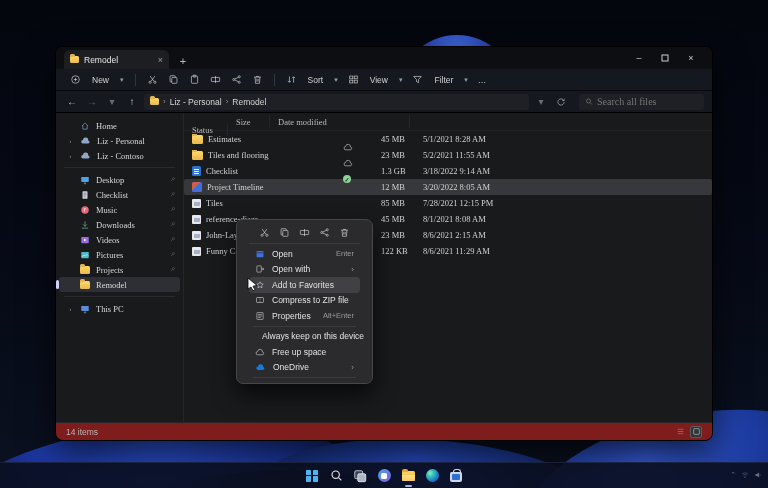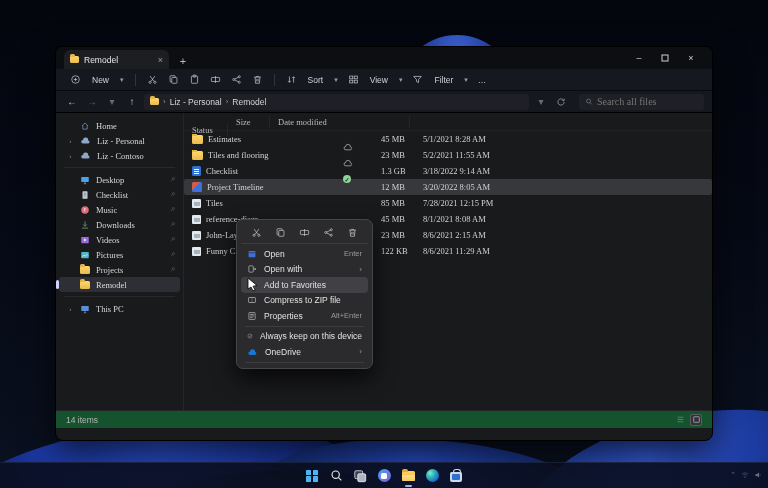--- a/index.html
+++ b/index.html
@@ -77,30 +77,30 @@
   .folder::before { content:""; position:absolute; left:0; top:-2px; width:5px; height:3px; background:#e7b54a; border-radius:1.5px 1.5px 0 0; }
   .doc-blue { width:9px; height:10px; background:#2f6fd0; border-radius:1.5px; position:relative; flex:0 0 auto; }
   .doc-blue::before { content:""; position:absolute; left:2px; top:2.5px; width:5px; height:1px; background:#fff; box-shadow:0 2px 0 #fff, 0 4px 0 #fff; }
   .file-proj { width:10px; height:10px; border-radius:1.5px; flex:0 0 auto;
     background:linear-gradient(135deg,#d45b45 0 45%, #3f6fd8 45% 100%); }
   .file-img { width:9px; height:9px; background:#e8e8e8; border-radius:1px; position:relative; flex:0 0 auto; }
   .file-img::before { content:""; position:absolute; left:1.5px; top:3px; width:6px; height:4px; background:#9fb4c8; border-radius:0 0 1px 1px; }
 
   .greencheck { width:8px; height:8px; border-radius:50%; background:#8fd19a; color:#104016; font-size:6px; display:flex; align-items:center; justify-content:center; font-weight:bold; }
 
-  .statusbar { position:absolute; left:0; right:0; bottom:12px; height:18px; border-top:1px solid #26262a;
-    display:flex; align-items:center; padding:0 10px; color:#b5b5b5; background:#14532d; }
+  .statusbar { position:absolute; left:0; right:0; bottom:0; height:18px; border-top:1px solid #26262a;
+    display:flex; align-items:center; padding:0 10px; color:#b5b5b5; background:#7f1d1d; }
   .viewtoggles { margin-left:auto; display:flex; gap:4px; }
   .vt { width:12px; height:12px; display:flex; align-items:center; justify-content:center; border-radius:2px; }
   .vt.active { background:#33343a; border:1px solid #5a5b60; }
 
   
   .ctx { position:absolute; left:236px; top:219px; width:137px; background:#2b2b2e;
     border:1px solid #47474b; border-radius:7px; box-shadow:0 10px 22px rgba(0,0,0,.7);
-    z-index:5; padding:3px 4px; font-size:8.5px; color:#e2e2e2; }
+    z-index:5; padding:3px 12px; font-size:8.5px; color:#e2e2e2; }
   .ctx-icons { display:flex; justify-content:space-between; padding:4px 10px 5px 10px; border-bottom:1px solid #3c3c40; margin-bottom:2px; }
   .mi { height:15.5px; display:flex; align-items:center; gap:7px; padding:0 6px; border-radius:4px; }
   .mi .lab { flex:1; white-space:nowrap; }
   .mi .kbd { color:#9a9a9e; font-size:7.5px; }
   .mi .sub { color:#9a9a9e; font-size:8px; }
   .mi.hl { background:#404045; }
   .ctx-div { height:1px; background:#3c3c40; margin:2px 4px; }
 
   .cursor { position:absolute; left:247px; top:277px; z-index:6; }
 
@@ -553,20 +553,26 @@
   </div>
   <div class="ctx-div"></div>
   <div class="mi">
     <svg width="10" height="10" viewBox="0 0 16 16">
         <circle cx="8" cy="8" r="5.5" fill="none" stroke="#cfcfcf"></circle>
         <path d="M5.5 8l2 2 3.5-4" fill="none" stroke="#cfcfcf"></path>
       </svg>
     <span class="lab">Always keep on this device</span>
   </div>
   <div class="mi">
+    <svg width="10" height="8" viewBox="0 0 16 12">
+        <path d="M4.5 10.5h7a2.3 2.3 0 0 0 .4-4.57A3.8 3.8 0 0 0 4.3 5.2 2.6 2.6 0 0 0 4.5 10.5z" fill="none" stroke="#cfcfcf"></path>
+      </svg>
+    <span class="lab">Free up space</span>
+  </div>
+  <div class="mi">
     <svg width="11" height="8" viewBox="0 0 16 12">
         <path d="M4.5 10.5h7a2.3 2.3 0 0 0 .4-4.57A3.8 3.8 0 0 0 4.3 5.2 2.6 2.6 0 0 0 4.5 10.5z" fill="#1479d7" stroke="none"></path>
       </svg>
     <span class="lab">OneDrive</span>
       <span class="sub">›</span>
   </div>
   <div class="ctx-div"></div>
 </div>
 
 <svg class="cursor" width="12" height="14" viewBox="0 0 12 14">

